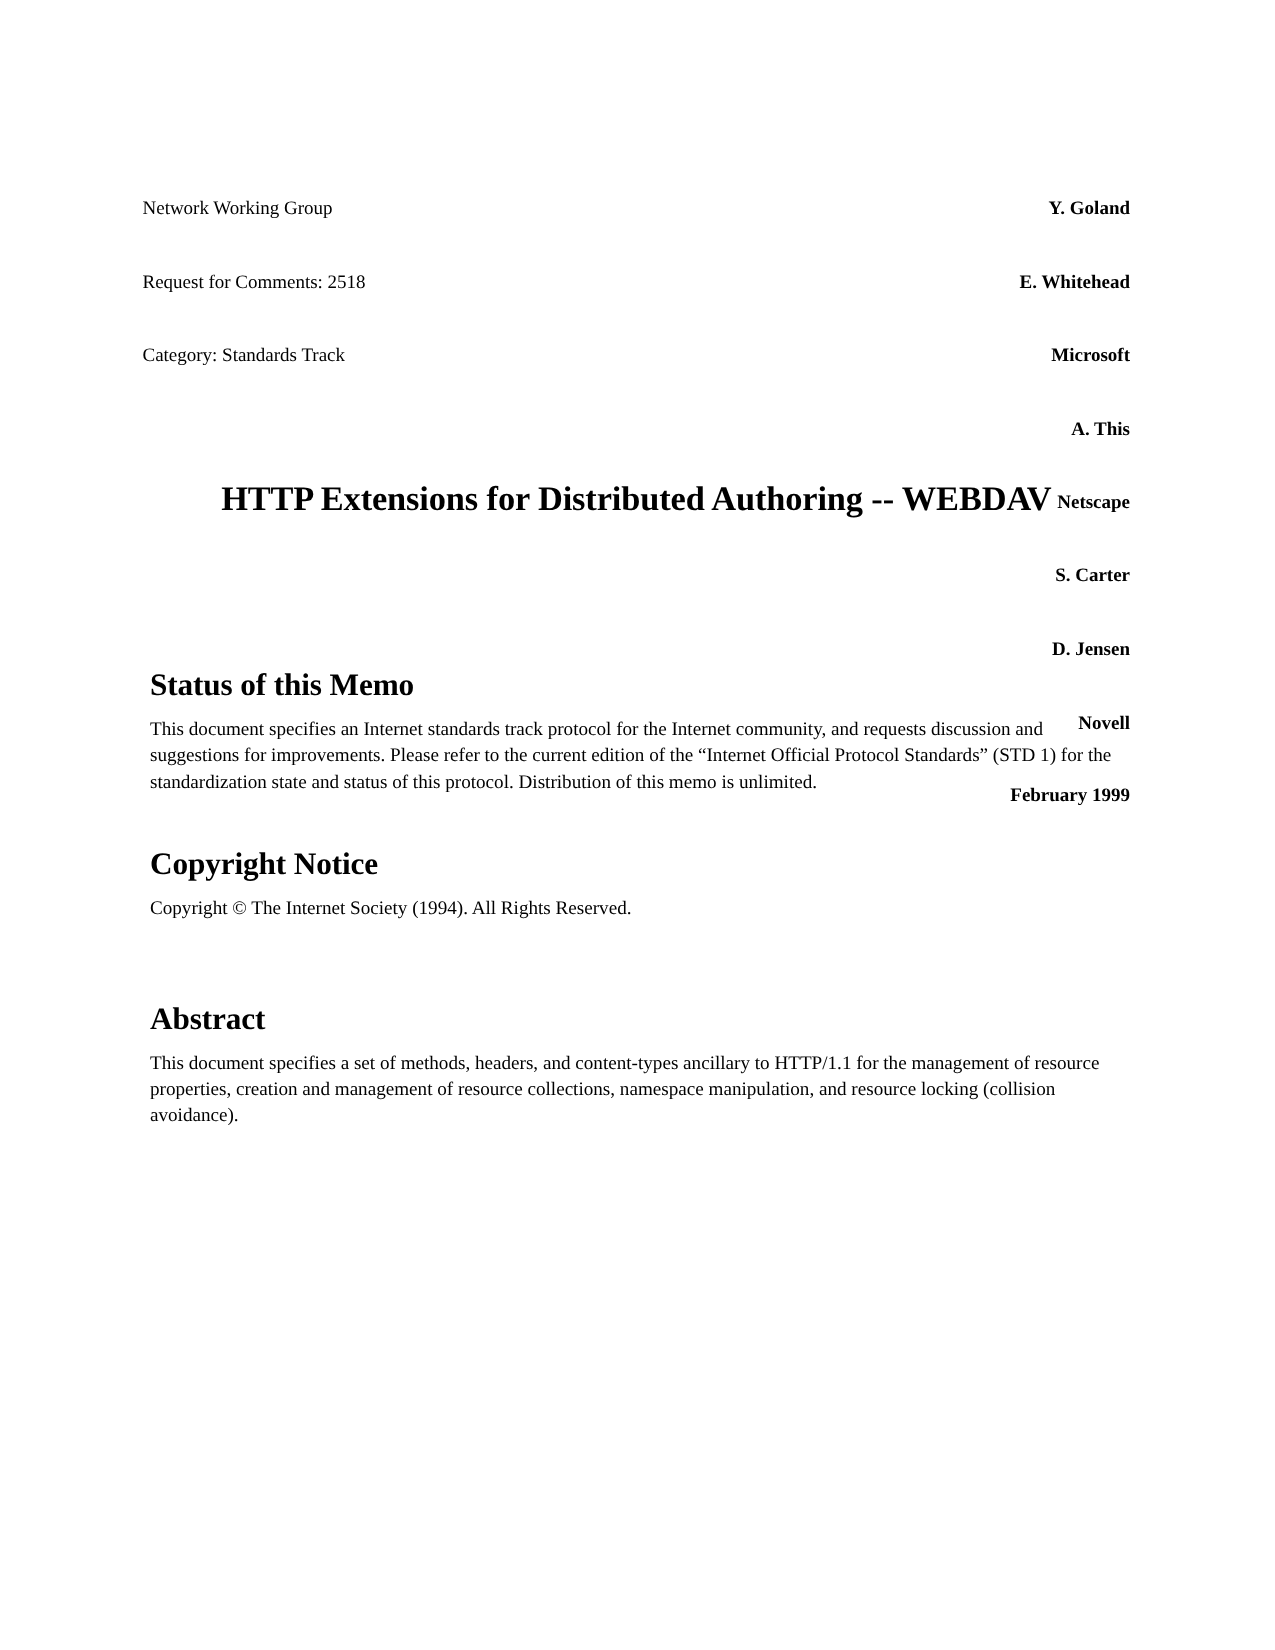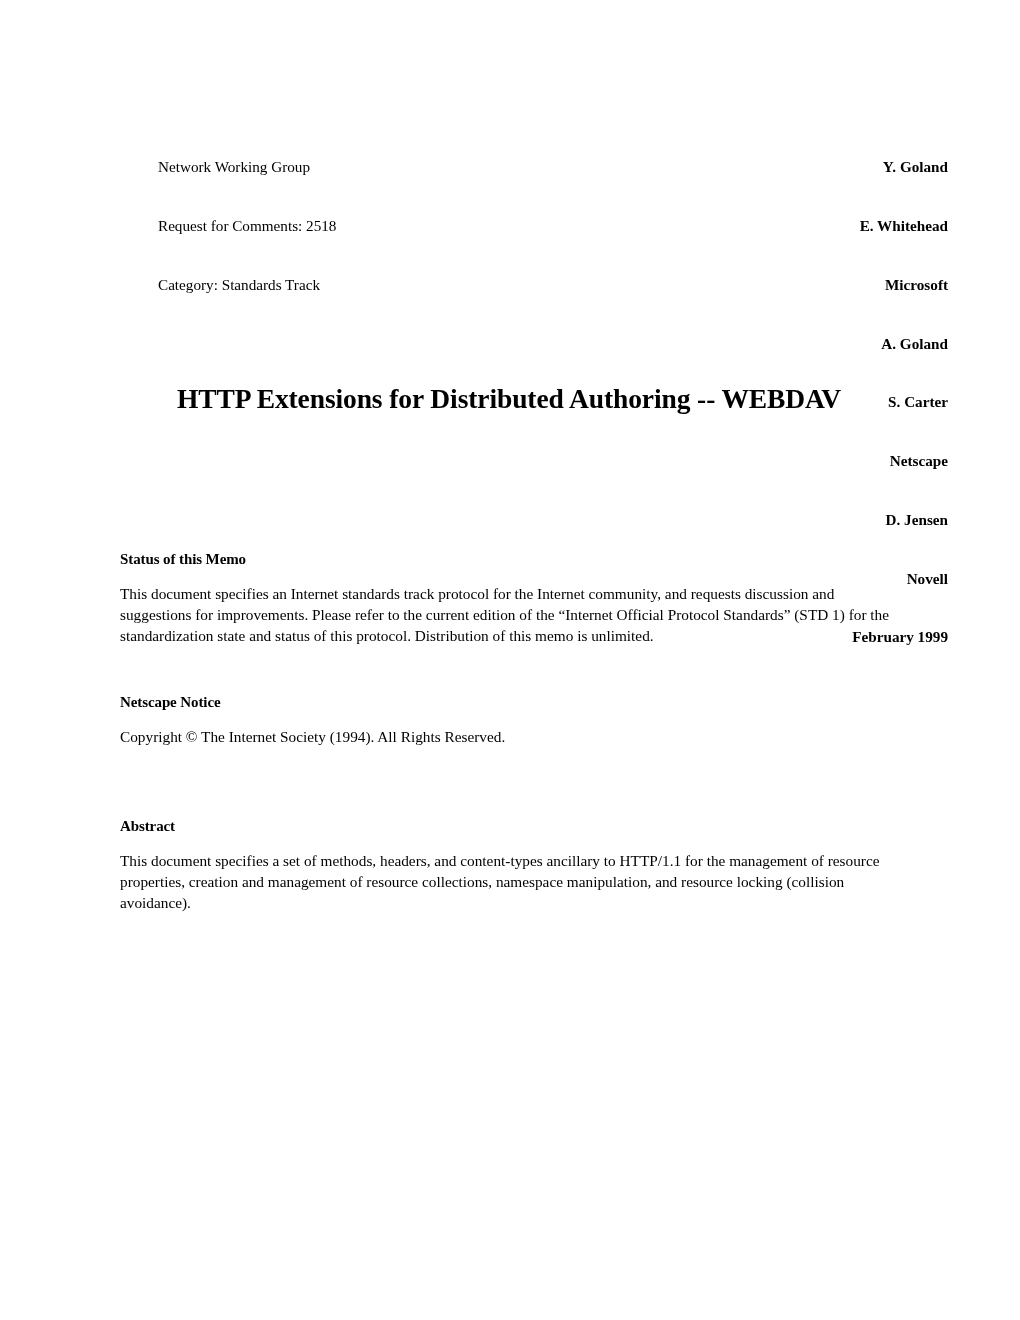--- a/index.html
+++ b/index.html
@@ -24,21 +24,20 @@
   }
 
   
   .rfc-header {
     position: absolute;
     left: 114px;
     top: 118px;
     width: 790px;
     font-size: 15.2px;
     line-height: 19.6px;
-    margin-left: 44px;
   }
   .rfc-header-row {
     display: flex;
     justify-content: space-between;
     align-items: baseline;
     white-space: pre;
   }
   .rfc-left-col {
     text-align: left;
   }
@@ -69,24 +68,24 @@
     letter-spacing: -0.1px;
   }
 
   
   .section {
     position: absolute;
     left: 120px;
     width: 786px;
   }
   .section-heading {
-    font-size: 15px;
+    font-size: 25px;
     font-weight: bold;
     line-height: 24px;
-    margin: 15px 0 12px 0;
+    margin: 5px 0 12px 0;
     letter-spacing: -0.1px;
   }
   .section-body {
     font-size: 15.3px;
     line-height: 21.2px;
     text-align: left;
   }
   .section-body p {
     margin: 0;
   }
@@ -104,41 +103,41 @@
     <div class="rfc-header-row">
       <div class="rfc-left-col">
         <span class="rfc-left-line">Network Working Group</span>
         <span class="rfc-left-line">Request for Comments: 2518</span>
         <span class="rfc-left-line">Category: Standards Track</span>
       </div>
       <div class="rfc-right-col">
         <span class="rfc-right-line">Y. Goland</span>
         <span class="rfc-right-line">E. Whitehead</span>
         <span class="rfc-right-line">Microsoft</span>
-        <span class="rfc-right-line">A. Goland</span>
+        <span class="rfc-right-line">A. This</span>
+        <span class="rfc-right-line">Netscape</span>
         <span class="rfc-right-line">S. Carter</span>
-        <span class="rfc-right-line">Netscape</span>
         <span class="rfc-right-line">D. Jensen</span>
         <span class="rfc-right-line">Novell</span>
         <span class="rfc-right-line">February 1999</span>
       </div>
     </div>
   </div>
 
   <div class="doc-title">HTTP Extensions for Distributed Authoring -- WEBDAV</div>
 
   <div class="section" id="status-section">
     <h2 class="section-heading">Status of this Memo</h2>
     <div class="section-body">
       <p>This document specifies an Internet standards track protocol for the Internet community, and requests discussion and suggestions for improvements. Please refer to the current edition of the “Internet Official Protocol Standards” (STD 1) for the standardization state and status of this protocol. Distribution of this memo is unlimited.</p>
     </div>
   </div>
 
   <div class="section" id="copyright-section">
-    <h2 class="section-heading">Netscape Notice</h2>
+    <h2 class="section-heading">Copyright Notice</h2>
     <div class="section-body">
       <p>Copyright © The Internet Society (1994). All Rights Reserved.</p>
     </div>
   </div>
 
   <div class="section" id="abstract-section">
     <h2 class="section-heading">Abstract</h2>
     <div class="section-body">
       <p>This document specifies a set of methods, headers, and content-types ancillary to HTTP/1.1 for the management of resource properties, creation and management of resource collections, namespace manipulation, and resource locking (collision avoidance).</p>
     </div>

